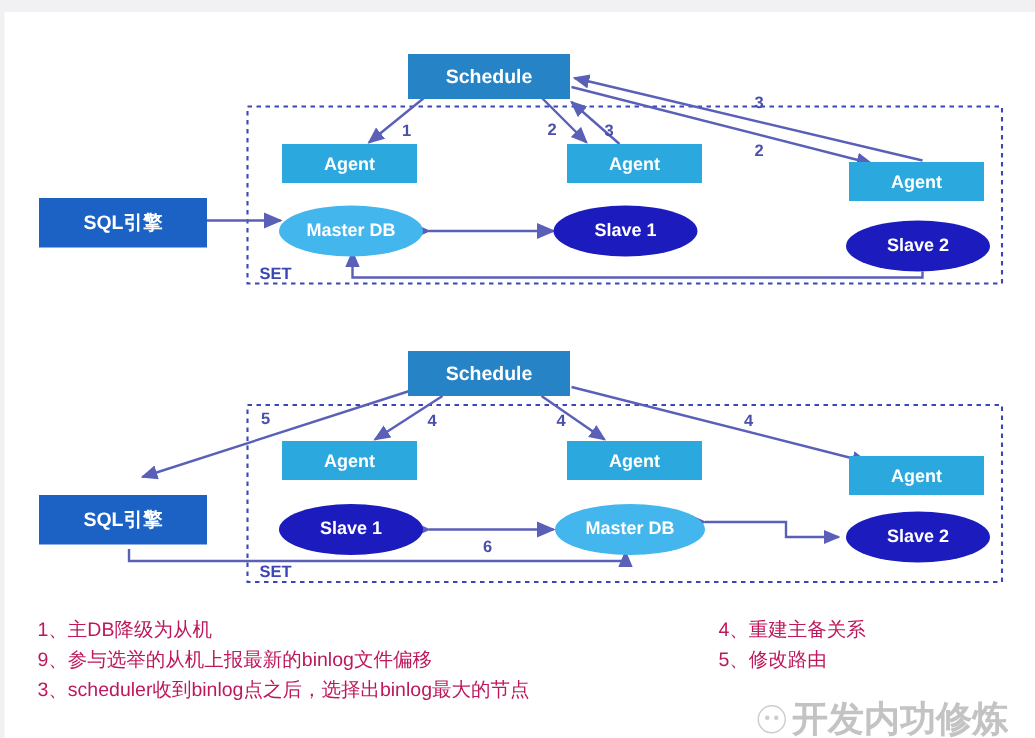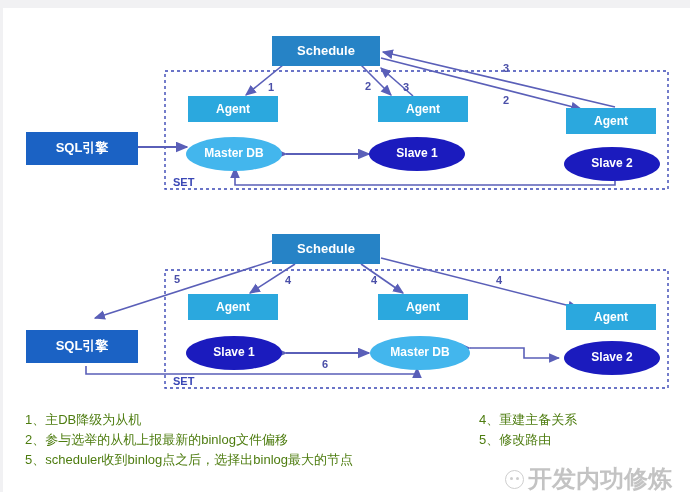--- a/index.html
+++ b/index.html
@@ -27,21 +27,21 @@
     text-anchor:middle;dominant-baseline:middle;
   }
   .set-label{
     font-family:"Liberation Sans","DejaVu Sans",sans-serif;
     fill:#3a47b5;font-weight:bold;font-size:11px;
     dominant-baseline:middle;
   }
   .caption{
     position:absolute;
     font-family:"Liberation Sans","DejaVu Sans",sans-serif;
-    font-size:13px;color:#4d7c0f;
+    font-size:13px;color:#be185d;
     line-height:20px;white-space:nowrap;
   }
   #caption-left{left:22px;top:402px;}
   #caption-right{left:476px;top:402px;}
   .cap-line{height:20px;}
   #watermark{
     position:absolute;left:502px;top:455px;
     font-family:"Liberation Sans","DejaVu Sans",sans-serif;
     font-size:24px;color:#b9b9b9;font-weight:bold;
     white-space:nowrap;opacity:.85;pointer-events:none;
@@ -204,22 +204,22 @@
       </g>
       <g>
         <ellipse cx="609" cy="350" rx="48" ry="17" fill="#1B1BBE"></ellipse>
         <text class="node-label" style="font-size:12px" x="609" y="350">Slave 2</text>
       </g>
     </g>
   </svg>
 
   <div class="caption" id="caption-left">
     <div class="cap-line">1、主DB降级为从机</div>
-    <div class="cap-line">2、参与选举的从机上报最新的binlog文件偏移</div>
-    <div class="cap-line">5、scheduler收到binlog点之后，选择出binlog最大的节点</div>
+    <div class="cap-line">9、参与选举的从机上报最新的binlog文件偏移</div>
+    <div class="cap-line">3、scheduler收到binlog点之后，选择出binlog最大的节点</div>
   </div>
 
   <div class="caption" id="caption-right">
     <div class="cap-line">4、重建主备关系</div>
     <div class="cap-line">5、修改路由</div>
   </div>
 
   <div id="watermark">
     <span id="wm-mark"></span>
     <span>开发内功修炼</span>

